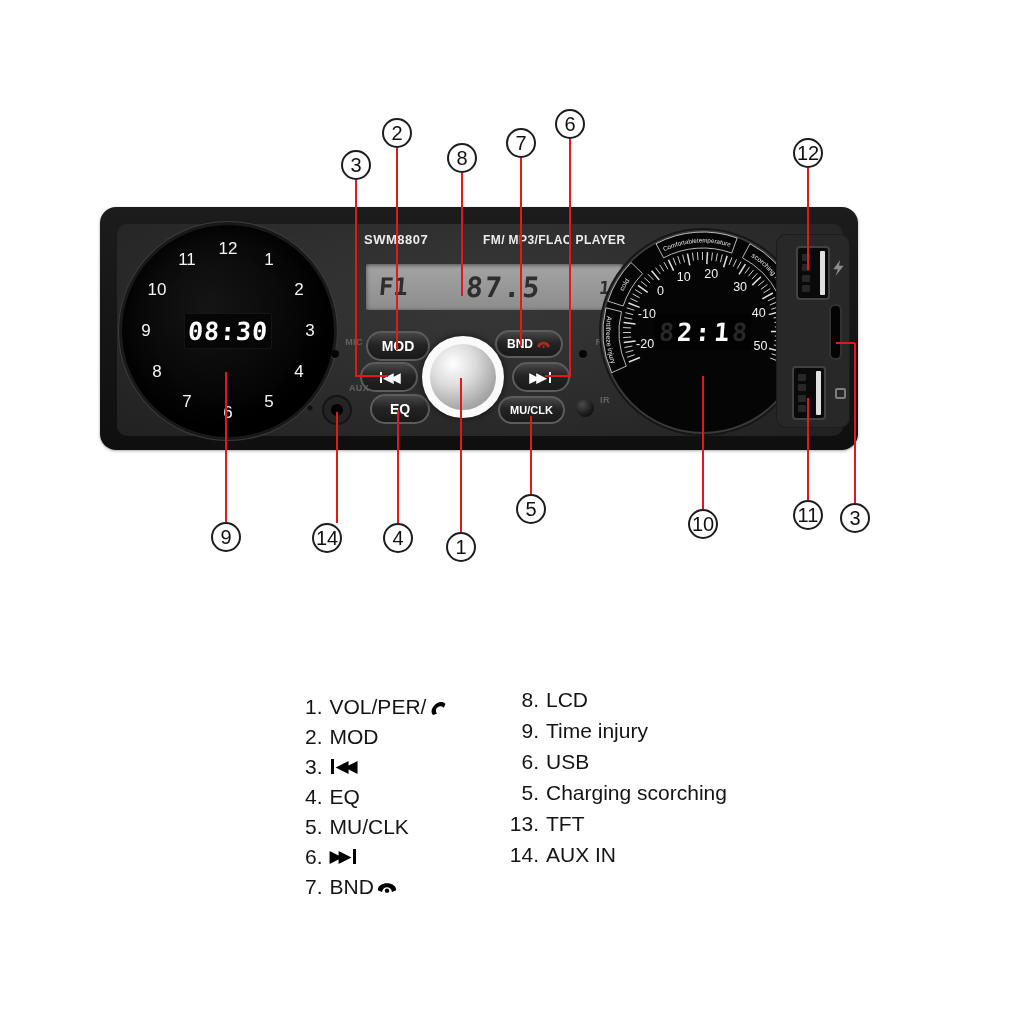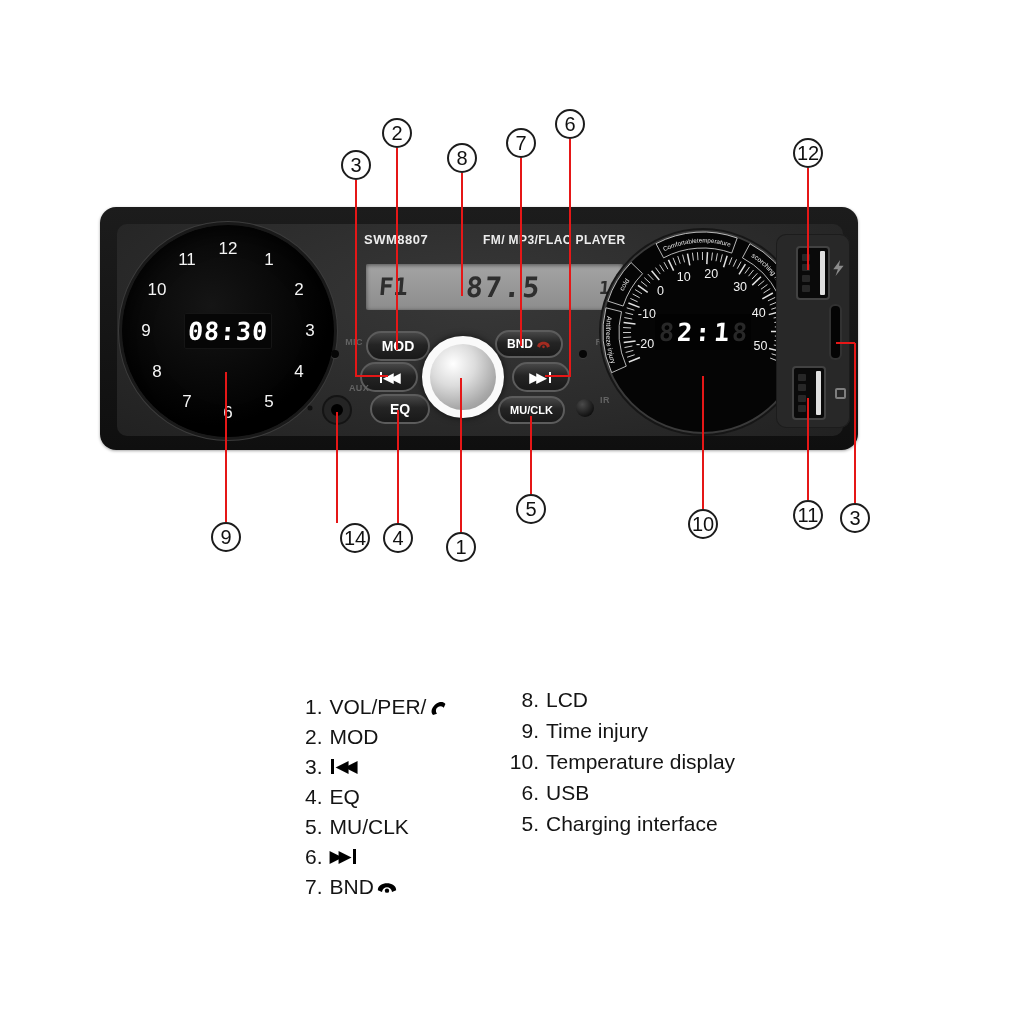--- a/index.html
+++ b/index.html
@@ -311,21 +311,21 @@
   <div class="cline" style="left:854px;top:343px;height:160px"></div>
   <div class="clineh" style="left:836px;top:342px;width:19px"></div>
 
   <div class="cc" style="left:382px;top:118px">2</div>
   <div class="cc" style="left:341px;top:150px">3</div>
   <div class="cc" style="left:447px;top:143px">8</div>
   <div class="cc" style="left:506px;top:128px">7</div>
   <div class="cc" style="left:555px;top:109px">6</div>
   <div class="cc" style="left:793px;top:138px">12</div>
   <div class="cc" style="left:211px;top:522px">9</div>
-  <div class="cc" style="left:340px;top:523px">14</div>
+  <div class="cc" style="left:312px;top:523px">14</div>
   <div class="cc" style="left:383px;top:523px">4</div>
   <div class="cc" style="left:446px;top:532px">1</div>
   <div class="cc" style="left:516px;top:494px">5</div>
   <div class="cc" style="left:688px;top:509px">10</div>
   <div class="cc" style="left:793px;top:500px">11</div>
   <div class="cc" style="left:840px;top:503px">3</div>
 
   <div class="legend">
     <div class="lcol lcol-left">
       <div class="lrow">
@@ -373,27 +373,31 @@
     <div class="lcol lcol-right">
       <div class="lrow">
         <span class="lnum">8.</span>
         <span>LCD</span>
       </div>
       <div class="lrow">
         <span class="lnum">9.</span>
         <span>Time injury</span>
       </div>
       <div class="lrow">
-        <span class="lnum">10.</span>
-        <span>Temperature display</span>
-      </div>
-      <div class="lrow">
         <span class="lnum">6.</span>
         <span>USB</span>
       </div>
       <div class="lrow">
         <span class="lnum">5.</span>
-        <span>Charging interface</span>
+        <span>Charging scorching</span>
+      </div>
+      <div class="lrow">
+        <span class="lnum">13.</span>
+        <span>TFT</span>
+      </div>
+      <div class="lrow">
+        <span class="lnum">14.</span>
+        <span>AUX IN</span>
       </div>
     </div>
   </div>
 
 </div>
 
 </body></html>

